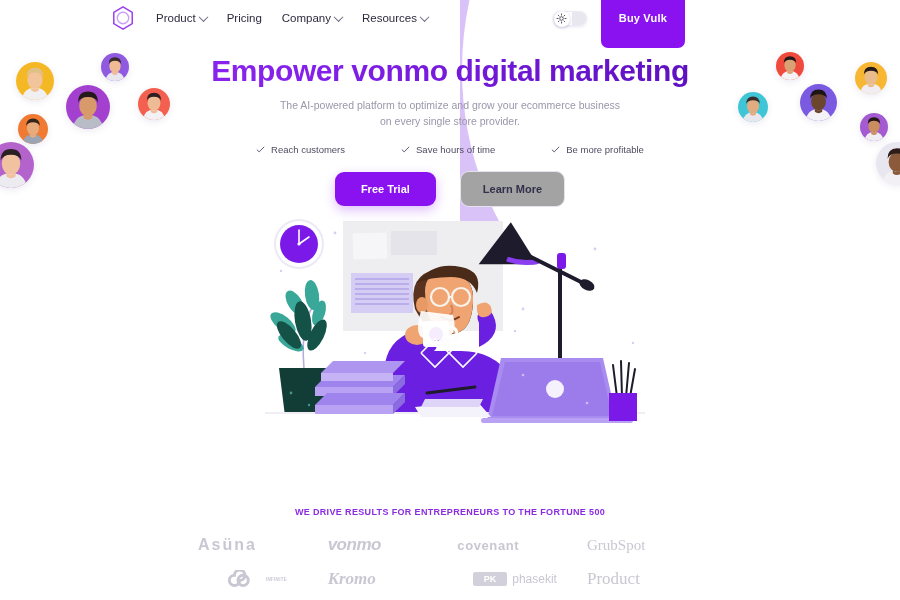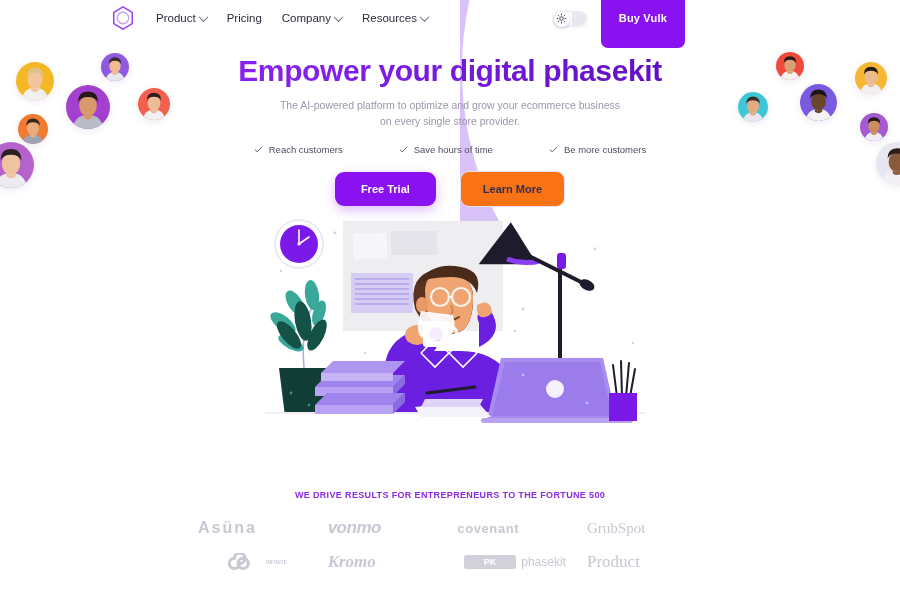--- a/index.html
+++ b/index.html
@@ -78,53 +78,53 @@
          font-size:9.5px; color:#4f4c63; }
   .ck{ width:9px; height:9px; flex:none; }
   .ctas{ margin-top:16px; display:flex; justify-content:center;
          align-items:center; gap:24px; }
   .btn-trial{
     background:#8a12f0; color:#fff; font-size:11px; font-weight:bold;
     padding:11px 26px; border:none; border-radius:9px; cursor:pointer;
     box-shadow:0 4px 12px rgba(138,18,240,.28);
   }
   .btn-learn{
-    background:#f97316; color:#32304a; font-size:11px; font-weight:bold;
+    background:#a3a3a3; color:#32304a; font-size:11px; font-weight:bold;
     padding:11px 22px; border:1px solid #e6e3ef; border-radius:9px;
     cursor:pointer;
   }
 
   
   .illus{ position:absolute; left:265px; top:213px; width:380px; height:222px;
           z-index:8; }
   .illus svg{ display:block; }
 
   
   .brands{ position:absolute; top:490px; left:0; width:900px; z-index:10; }
   .brands .eyebrow{
     text-align:center; font-size:9px; font-weight:bold; letter-spacing:.35px;
-    color:#8a2be2; text-transform:uppercase;
+    color:#8a2be2; text-transform:uppercase;margin-top:17px;
   }
   .logo-row{
     display:flex; justify-content:space-between; align-items:center;
     width:520px; margin:18px auto 0; padding:0 8px;
   }
   .logo-row.second{ margin-top:14px; }
   .brand{ width:115px; text-align:left; color:#c9c7d2; }
   .brand-asuna{ font-size:16px; letter-spacing:2px; font-weight:bold; }
   .brand-vonmo{ font-size:17px; font-weight:bold; font-style:italic;
                 letter-spacing:-.5px; }
   .brand-covenant{ font-size:13px; font-weight:bold; letter-spacing:.6px; }
   .brand-grub{ font-size:15px; font-family:"Liberation Serif", serif; }
   .brand-kromo{ font-size:17px; font-style:italic;
                 font-family:"Liberation Serif", serif; font-weight:bold; }
   .brand-phase{ font-size:12px; display:flex; align-items:center;
                 justify-content:center; gap:5px; }
   .brand-phase .pk{ background:#d2d0da; color:#fff; font-weight:bold;
-                    font-size:9px; padding:2px 20px; border-radius:2px; }
+                    font-size:9px; padding:2px 11px; border-radius:2px; }
   .brand-hewitt{ font-size:17px; font-family:"Liberation Serif", serif; }
   .brand-inf{ display:flex; align-items:center; justify-content:center; gap:2px; }
 </style>
 </head>
 <body>
 
 <div class="arc-wrap">
   <div class="arc"></div>
 </div>
 
@@ -281,41 +281,41 @@
         <rect width="40" height="40" fill="#e8e6ef"></rect>
         <path d="M6 40 q2 -13 14 -13 q12 0 14 13z" fill="#f2f0f4"></path>
         <ellipse cx="20" cy="19" rx="8" ry="9.5" fill="#8a5a3a"></ellipse>
         <path d="M11 16 q0 -10 9 -10 q9 0 9 10 q-2 -5 -9 -5 q-7 0 -9 5z" fill="#2c1d1a"></path>
         <path d="M16 27 q4 3 8 0 l0 3 q-4 3 -8 0z" fill="#8a5a3a"></path>
       </svg>
     </div>
   </div>
 
 <section class="hero">
-  <h1>Empower your digital phasekit</h1>
+  <h1>Empower vonmo digital marketing</h1>
   <p class="sub">The AI-powered platform to optimize and grow your ecommerce business on every single store provider.</p>
 
   <div class="feats">
     <div class="feat">
       <svg class="ck" viewBox="0 0 12 12">
         <polyline points="1.5,6.5 4.3,9.2 10.5,2.8" fill="none" stroke="#5b5870" stroke-width="1.3" stroke-linecap="round" stroke-linejoin="round"></polyline>
         </svg>
       <span>Reach customers</span>
     </div>
     <div class="feat">
       <svg class="ck" viewBox="0 0 12 12">
         <polyline points="1.5,6.5 4.3,9.2 10.5,2.8" fill="none" stroke="#5b5870" stroke-width="1.3" stroke-linecap="round" stroke-linejoin="round"></polyline>
         </svg>
       <span>Save hours of time</span>
     </div>
     <div class="feat">
       <svg class="ck" viewBox="0 0 12 12">
         <polyline points="1.5,6.5 4.3,9.2 10.5,2.8" fill="none" stroke="#5b5870" stroke-width="1.3" stroke-linecap="round" stroke-linejoin="round"></polyline>
         </svg>
-      <span>Be more customers</span>
+      <span>Be more profitable</span>
     </div>
   </div>
 
   <div class="ctas">
     <button class="btn-trial">Free Trial</button>
     <button class="btn-learn">Learn More</button>
   </div>
 </section>
 
 <div class="illus">

